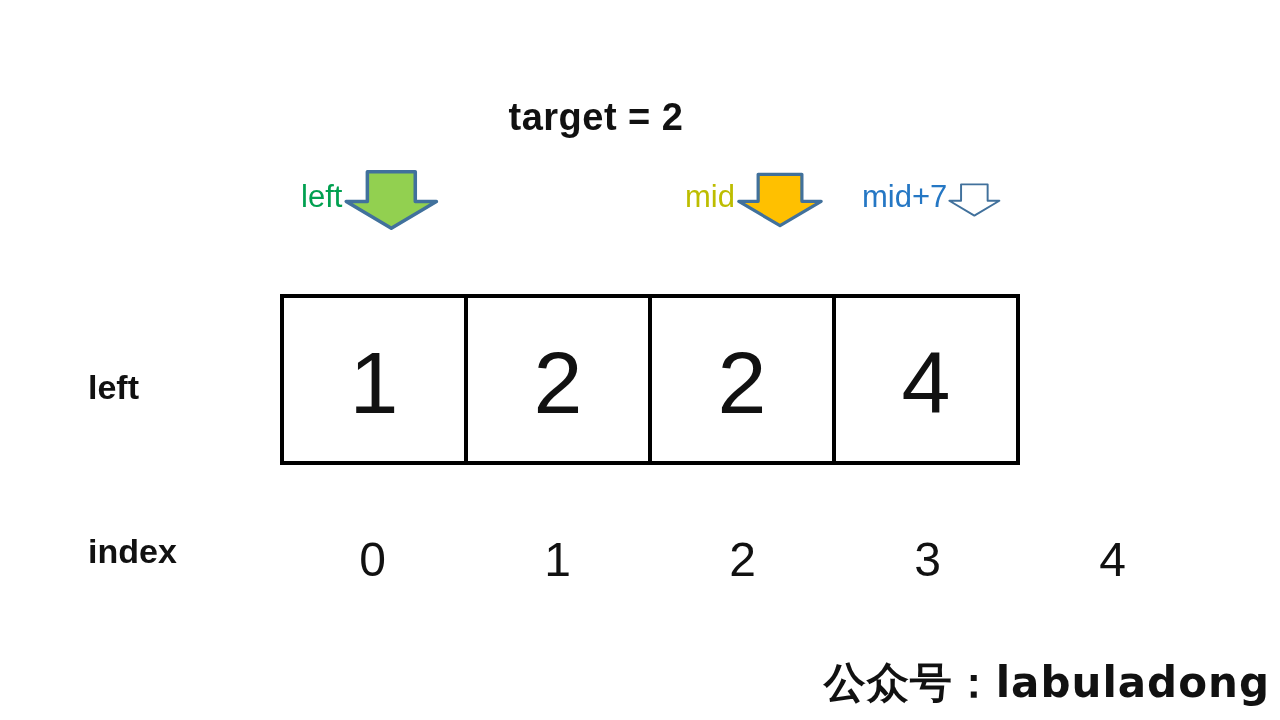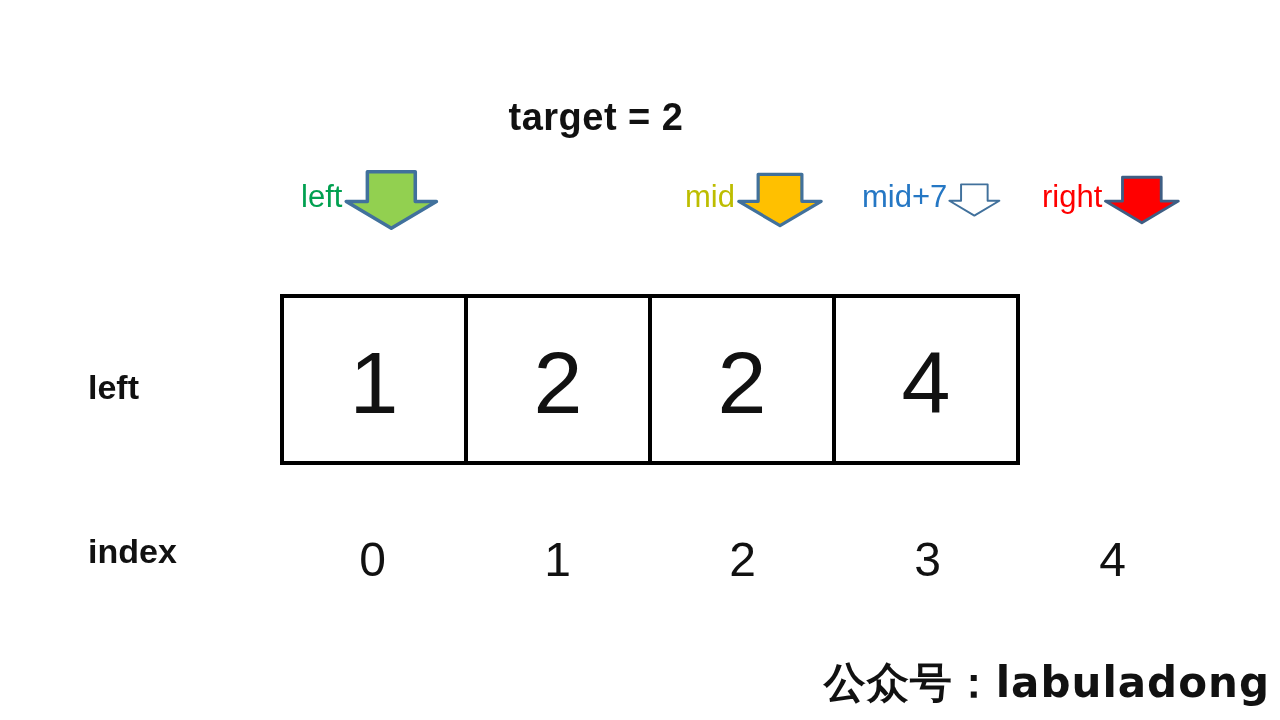--- a/index.html
+++ b/index.html
@@ -81,26 +81,20 @@
     </svg>
   </div>
 
   <div class="pointer" id="p-mid1">
     <div class="pointer-label" style="color: rgb(37, 119, 196);">mid+7</div>
     <svg class="arrow-svg" viewBox="0 0 140 88">
       <polygon points="36,4 104,4 104,46 134,46 70,84 6,46 36,46" stroke-width="5" stroke-linejoin="round" fill="#FFFFFF" stroke="#41719C"></polygon>
     </svg>
   </div>
 
-  <div class="pointer" id="p-right">
-    <div class="pointer-label" style="color: rgb(255, 0, 0);">right</div>
-    <svg class="arrow-svg" viewBox="0 0 140 88">
-      <polygon points="36,4 104,4 104,46 134,46 70,84 6,46 36,46" stroke-width="5" stroke-linejoin="round" fill="#FF0000" stroke="#3E5E84"></polygon>
-    </svg>
-  </div>
 
   <div class="side-label" id="nums-label">left</div>
 
   <div class="array">
     <div class="cell">1</div>
     <div class="cell">2</div>
     <div class="cell">2</div>
     <div class="cell">4</div>
   </div>
 

